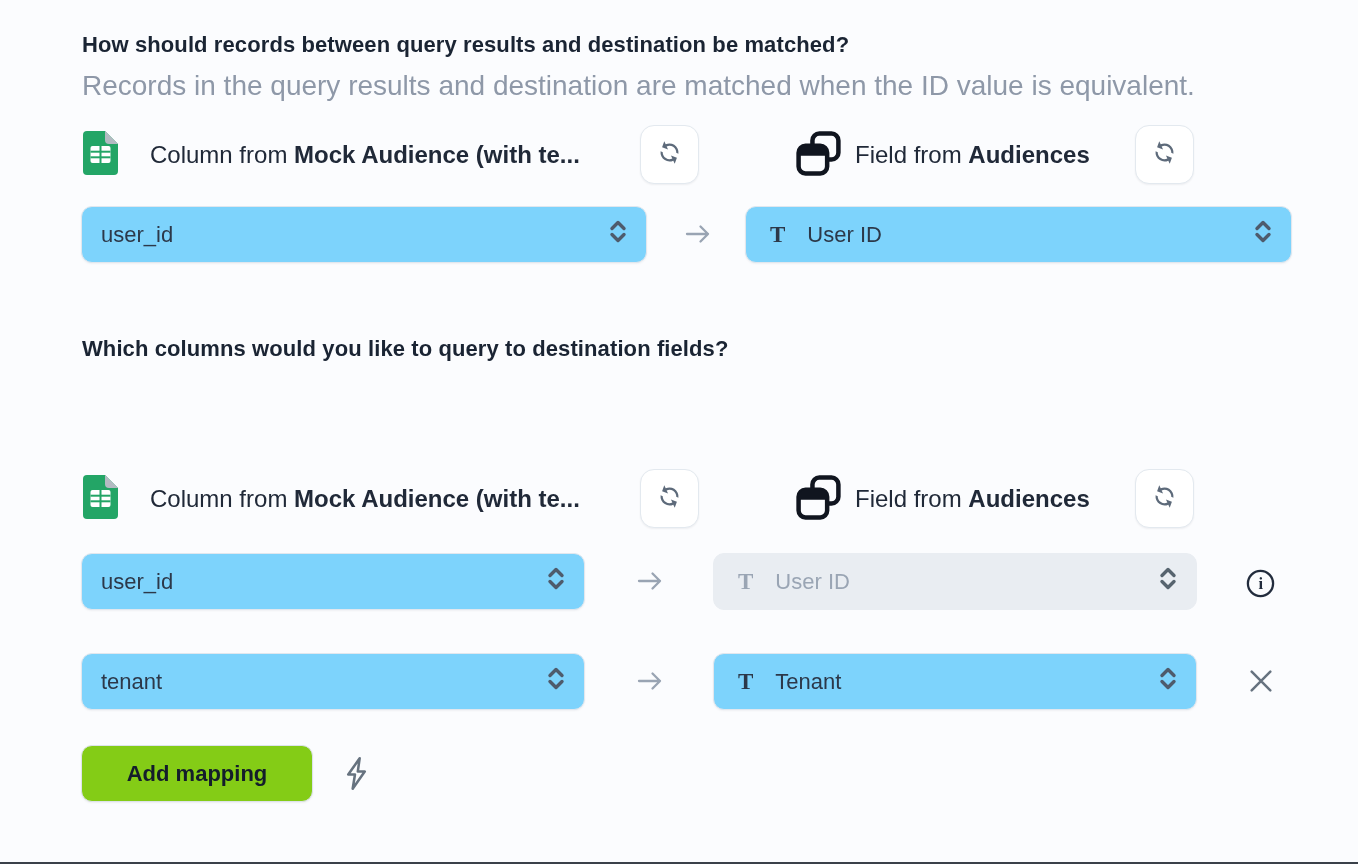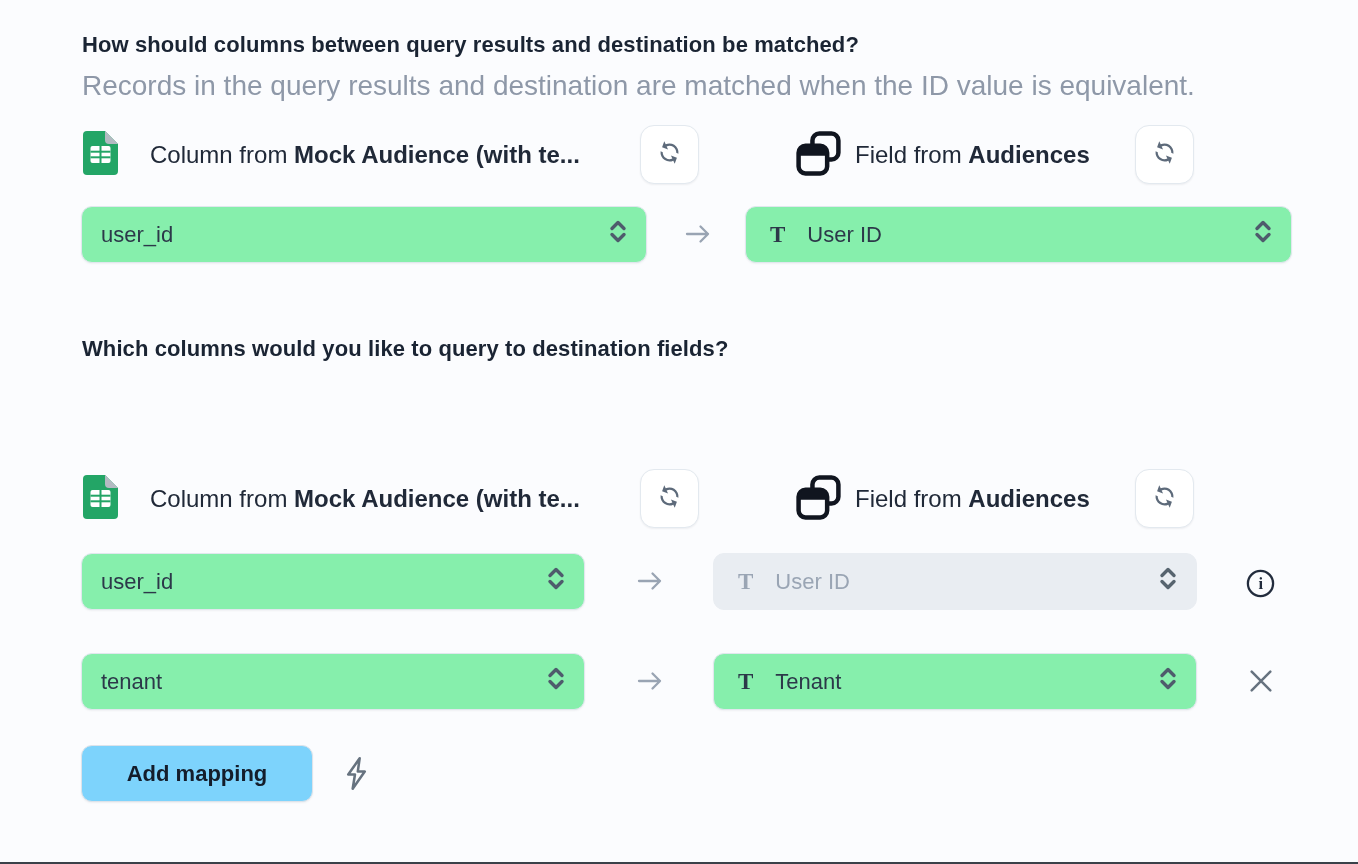--- a/index.html
+++ b/index.html
@@ -24,58 +24,58 @@
   .icon-btn {
     position:absolute; width:59px; height:59px;
     background:#ffffff; border:1px solid #e3e9ef; border-radius:14px;
     display:flex; align-items:center; justify-content:center;
     box-shadow:0 1px 2px rgba(16,24,40,.06);
     cursor:pointer;
   }
 
   .select {
     position:absolute; height:57px;
-    background:#86efac; border:1px solid #e1e7ee; border-radius:11px;
+    background:#7dd3fc; border:1px solid #e1e7ee; border-radius:11px;
     display:flex; align-items:center;
     padding:0 18px 0 19px;
     font-size:22px; color:#2c3849;
     box-shadow:0 1px 2px rgba(16,24,40,.05);
     cursor:pointer;
   }
   .select .chev { margin-left:auto; flex:0 0 auto; }
   .select .tglyph {
     font-family:"Liberation Serif", serif; font-weight:700; font-size:23px;
     color:#2c3849; margin-right:22px;
   }
   .select.disabled {
     background:#e9edf2; border-color:#e9edf2; color:#9aa5b4; box-shadow:none;
   }
   .select.disabled .tglyph { color:#9aa5b4; }
 
   .flow-arrow { position:absolute; }
 
   .btn {
     position:absolute; height:57px;
-    background:#7dd3fc; border:1px solid #dde3ea; border-radius:11px;
+    background:#84cc16; border:1px solid #dde3ea; border-radius:11px;
     display:flex; align-items:center; justify-content:center;
     font-size:22px; font-weight:700; color:#141d2b;
     box-shadow:0 1px 2px rgba(16,24,40,.06);
     cursor:pointer;
   }
 
   .plain-icon { position:absolute; display:flex; align-items:center; justify-content:center; cursor:pointer; }
 
   .bottom-edge { position:absolute; left:0; right:0; bottom:0; height:2px; background:#3a4149; }
 </style>
 </head>
 <body>
 
 <div class="stage">
 
-  <div class="h-title" style="top:32px;">How should columns between query results and destination be matched?</div>
+  <div class="h-title" style="top:32px;">How should records between query results and destination be matched?</div>
   <div class="h-sub" style="top:66px;">Records in the query results and destination are matched when the ID value is equivalent.</div>
 
   <div class="hdr-group" style="left:83px; top:126px;">
     <span>
       <svg width="35" height="44" viewBox="0 0 35 44">
         <path d="M0 4 a4 4 0 0 1 4 -4 H22 L35 13 V40 a4 4 0 0 1 -4 4 H4 a4 4 0 0 1 -4 -4 Z" fill="#23a566"></path>
         <path d="M22 0 L35 13 H26 a4 4 0 0 1 -4 -4 Z" fill="#b3bac2"></path>
         <rect x="7.5" y="15" width="20" height="17" rx="2" fill="#ffffff"></rect>
         <line x1="7.5" y1="20.7" x2="27.5" y2="20.7" stroke="#23a566" stroke-width="2"></line>
         <line x1="7.5" y1="26.3" x2="27.5" y2="26.3" stroke="#23a566" stroke-width="2"></line>

